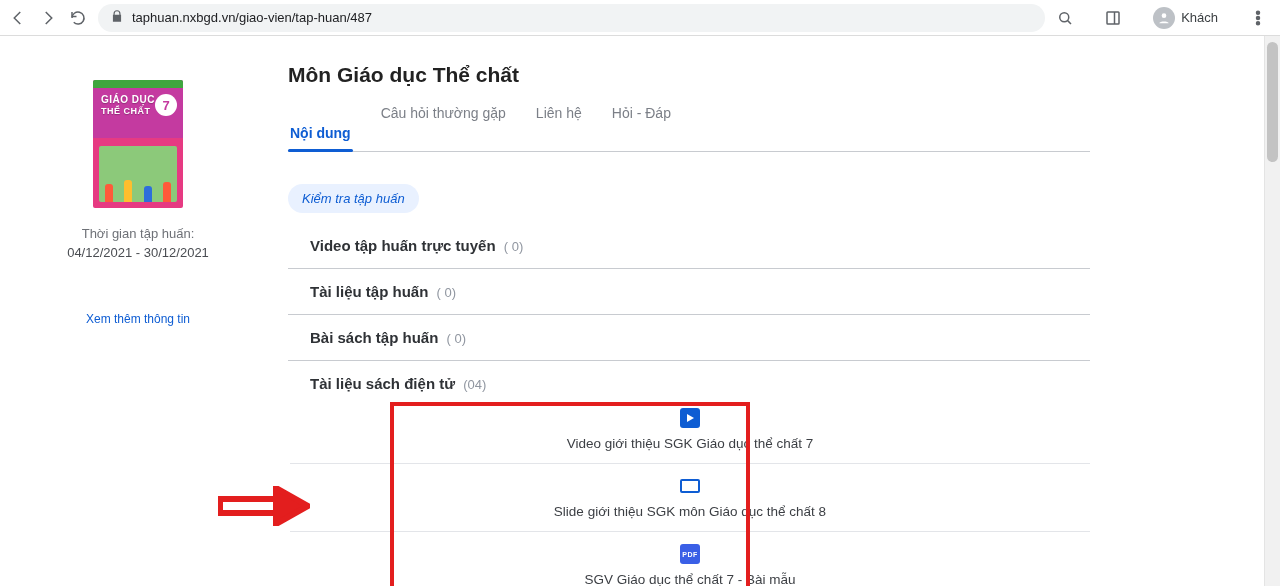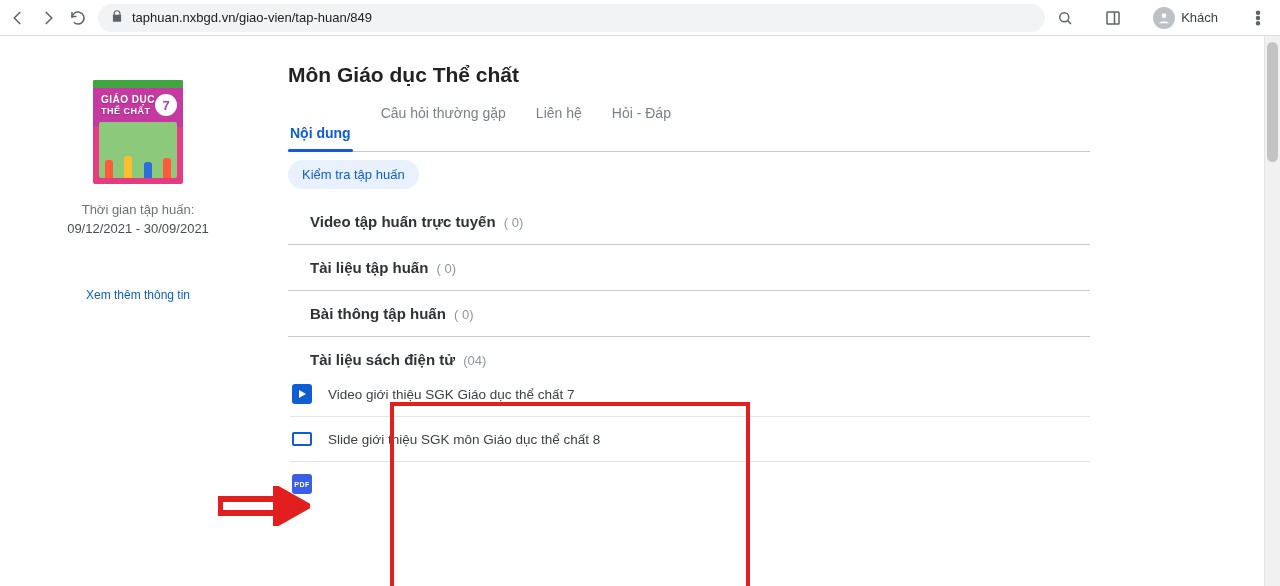--- a/index.html
+++ b/index.html
@@ -87,21 +87,21 @@
     flex:0 0 240px;
     display:flex;
     flex-direction:column;
     align-items:center;
     padding-left:36px;
   }
 
   
   .cover{
     width:90px;
-    height:104px;
+    height:128px;
     border-radius:2px;
     background:linear-gradient(#c43aa0 0%,#c43aa0 45%,#e63a82 45%,#e63a82 100%);
     position:relative;
     margin-top:26px;
     margin-bottom:18px;
     overflow:hidden;
   }
   .cover .stripe{position:absolute;top:0;left:0;right:0;height:8px;background:#3fa63f;}
   .cover .title1{position:absolute;top:14px;left:8px;color:#fff;font-weight:bold;font-size:10px;letter-spacing:.5px;text-shadow:0 1px 1px rgba(0,0,0,.25);}
   .cover .title2{position:absolute;top:26px;left:8px;color:#fff;font-weight:bold;font-size:9px;letter-spacing:.5px;text-shadow:0 1px 1px rgba(0,0,0,.25);}
@@ -135,41 +135,43 @@
     color:var(--muted);
   }
   .tab{padding:0 2px 10px 2px;cursor:pointer;}
   .tab.active{color:var(--blue);position:relative;font-weight:600;margin-top:20px;}
   .tab.active::after{
     content:"";position:absolute;left:0;right:0;bottom:-1px;height:3px;background:var(--blue);border-radius:2px;
   }
 
   .chip{
     display:inline-block;
-    margin:8px 0 10px 0;
+    margin:32px 0 10px 0;
     padding:7px 14px;
     border-radius:16px;
     background:#e9f1ff;
     color:var(--blue);
     font-size:13px;
     cursor:pointer;
+    font-style:italic;
   }
 
   .section{
     border-bottom:1px solid var(--line);
     padding:14px 0 14px 2px;
   }
   .section-title{font-size:15px;font-weight:600;color:#2f3236;margin-left:20px;}
   .section-title .count{font-weight:400;color:#9096a0;font-size:13px;margin-left:4px;}
 
   .item-list{margin-top:4px;}
   .item{
-    display:flex;align-items:center;gap:16px;
+    display:flex;align-items:center;gap:8px;
     padding:12px 2px;
     border-bottom:1px solid #e3e5e9;
+    flex-direction:column;
   }
   .item:last-child{border-bottom:none;}
   .item .label{font-size:13.5px;color:#3c3f44;}
   .icon-box{
     width:20px;height:20px;border-radius:3px;
     display:flex;align-items:center;justify-content:center;
     flex:0 0 20px;
   }
   .icon-video{background:var(--blue);}
   .icon-video svg{width:10px;height:10px;fill:#fff;}
@@ -228,21 +230,21 @@
           <polyline points="4 4 4 10 10 10"></polyline>
         </svg>
     </div>
   </div>
   <div class="addr">
     <span>
       <svg viewBox="0 0 24 24">
           <path d="M6 10V8a6 6 0 0 1 12 0v2h1v12H5V10h1zm2 0h8V8a4 4 0 0 0-8 0v2z"></path>
         </svg>
     </span>
-    <span class="url">taphuan.nxbgd.vn/giao-vien/tap-huan/849</span>
+    <span class="url">taphuan.nxbgd.vn/giao-vien/tap-huan/487</span>
   </div>
   <div class="chrome-right">
     <div class="cbtn">
       <svg viewBox="0 0 24 24">
           <circle cx="11" cy="11" r="6"></circle>
           <line x1="20" y1="20" x2="15.5" y2="15.5"></line>
         </svg>
     </div>
     <div class="cbtn">
       <svg viewBox="0 0 24 24">
@@ -281,21 +283,21 @@
           <div class="title2">THỂ CHẤT</div>
           <div class="grade">7</div>
           <div class="scene">
               <div class="kid"></div>
               <div class="kid"></div>
               <div class="kid"></div>
               <div class="kid"></div>
             </div>
         </div>
         <div class="meta-label">Thời gian tập huấn:</div>
-        <div class="meta-value">09/12/2021 - 30/09/2021</div>
+        <div class="meta-value">04/12/2021 - 30/12/2021</div>
         <div class="more-link">Xem thêm thông tin</div>
       </aside>
 
       <main class="main-col">
         <h1 class="page-title">Môn Giáo dục Thể chất</h1>
 
         <nav class="tabs">
           <div class="tab active">Nội dung</div>
           <div class="tab">Câu hỏi thường gặp</div>
           <div class="tab">Liên hệ</div>
@@ -311,21 +313,21 @@
           </span>
         </div>
         <div class="section">
           <span class="section-title">
             <span>Tài liệu tập huấn</span>
             <span class="count">( 0)</span>
           </span>
         </div>
         <div class="section">
           <span class="section-title">
-            <span>Bài thông tập huấn</span>
+            <span>Bài sách tập huấn</span>
             <span class="count">( 0)</span>
           </span>
         </div>
 
         <div class="section" style="border-bottom:none;">
           <span class="section-title">
             <span>Tài liệu sách điện tử</span>
             <span class="count">(04)</span>
           </span>
           <div class="item-list">
@@ -338,20 +340,21 @@
               <span class="label">Video giới thiệu SGK Giáo dục thể chất 7</span>
             </div>
             <div class="item">
               <span class="icon-box">
                 <span class="icon-slide"></span>
               </span>
               <span class="label">Slide giới thiệu SGK môn Giáo dục thể chất 8</span>
             </div>
             <div class="item">
               <span class="icon-box icon-pdf">PDF</span>
+              <span class="label">SGV Giáo dục thể chất 7 - Bài mẫu</span>
             </div>
           </div>
         </div>
       </main>
     </div>
   </div>
 
   <div class="redbox"></div>
   <div class="arrow">
     <svg viewBox="0 0 92 40">

